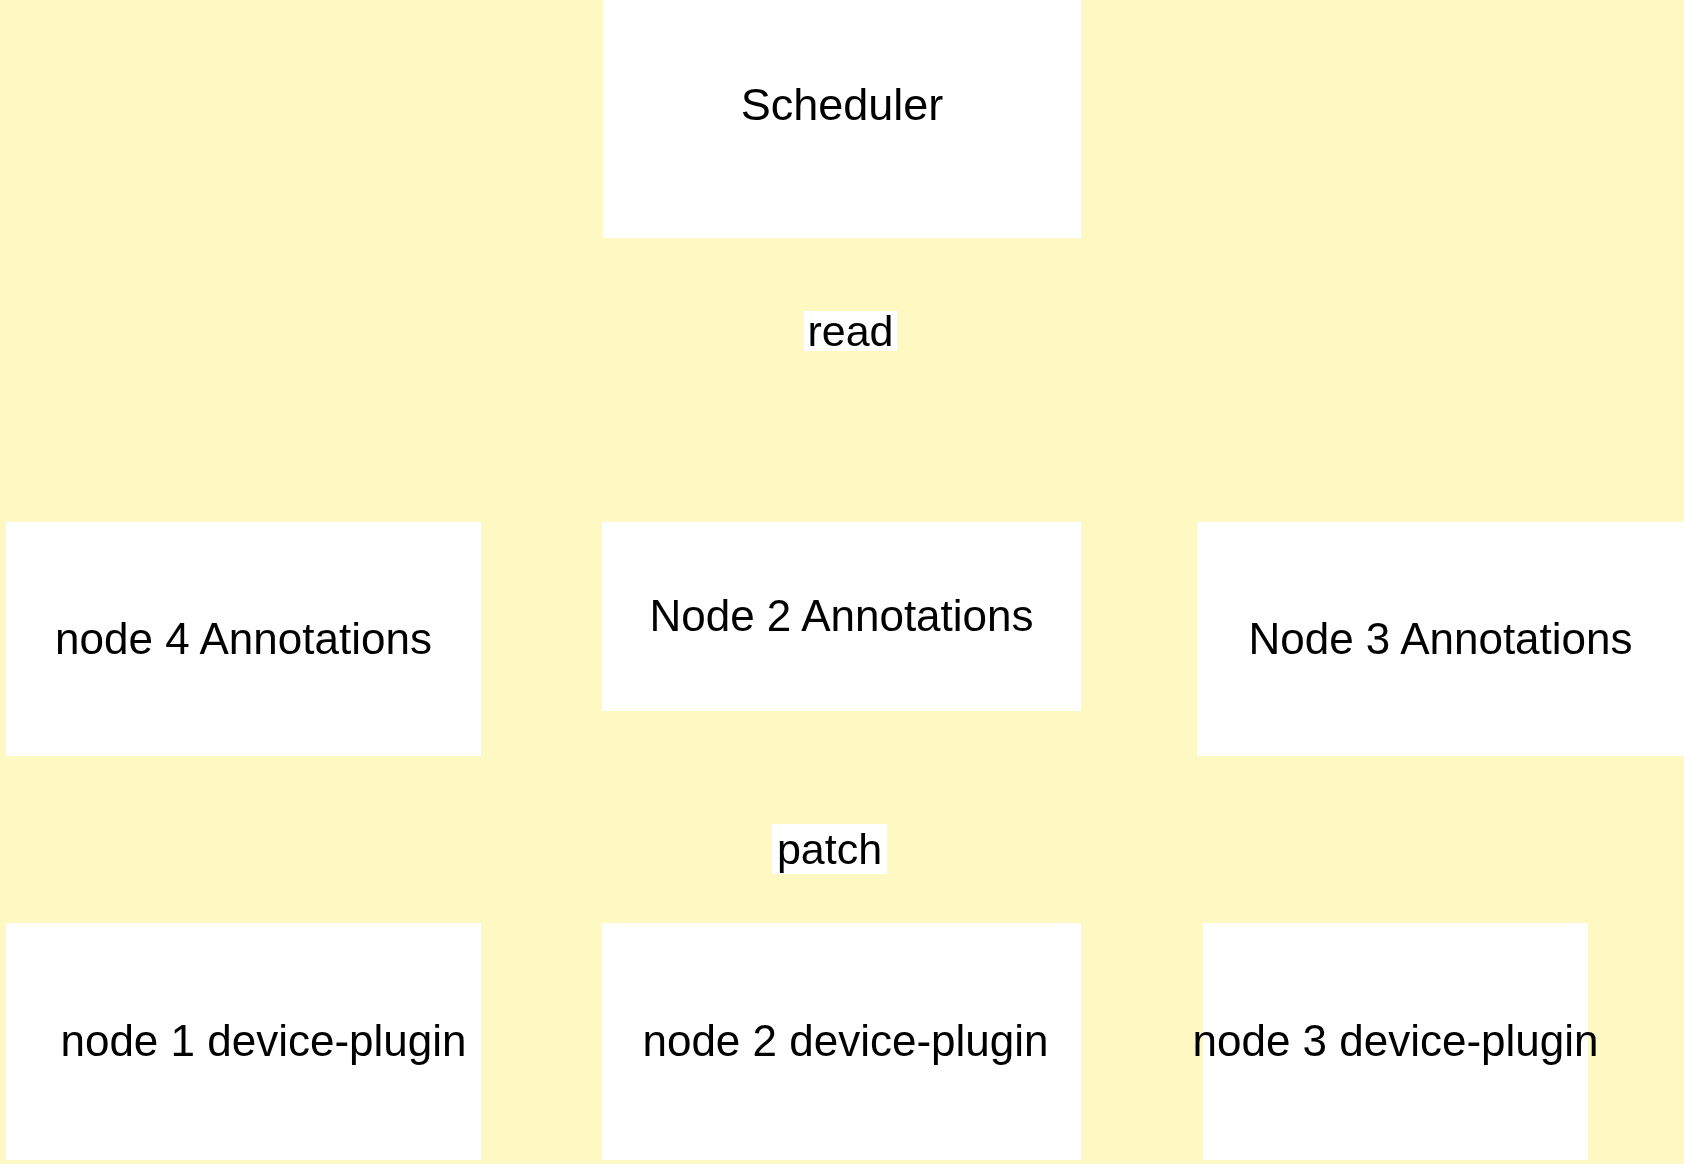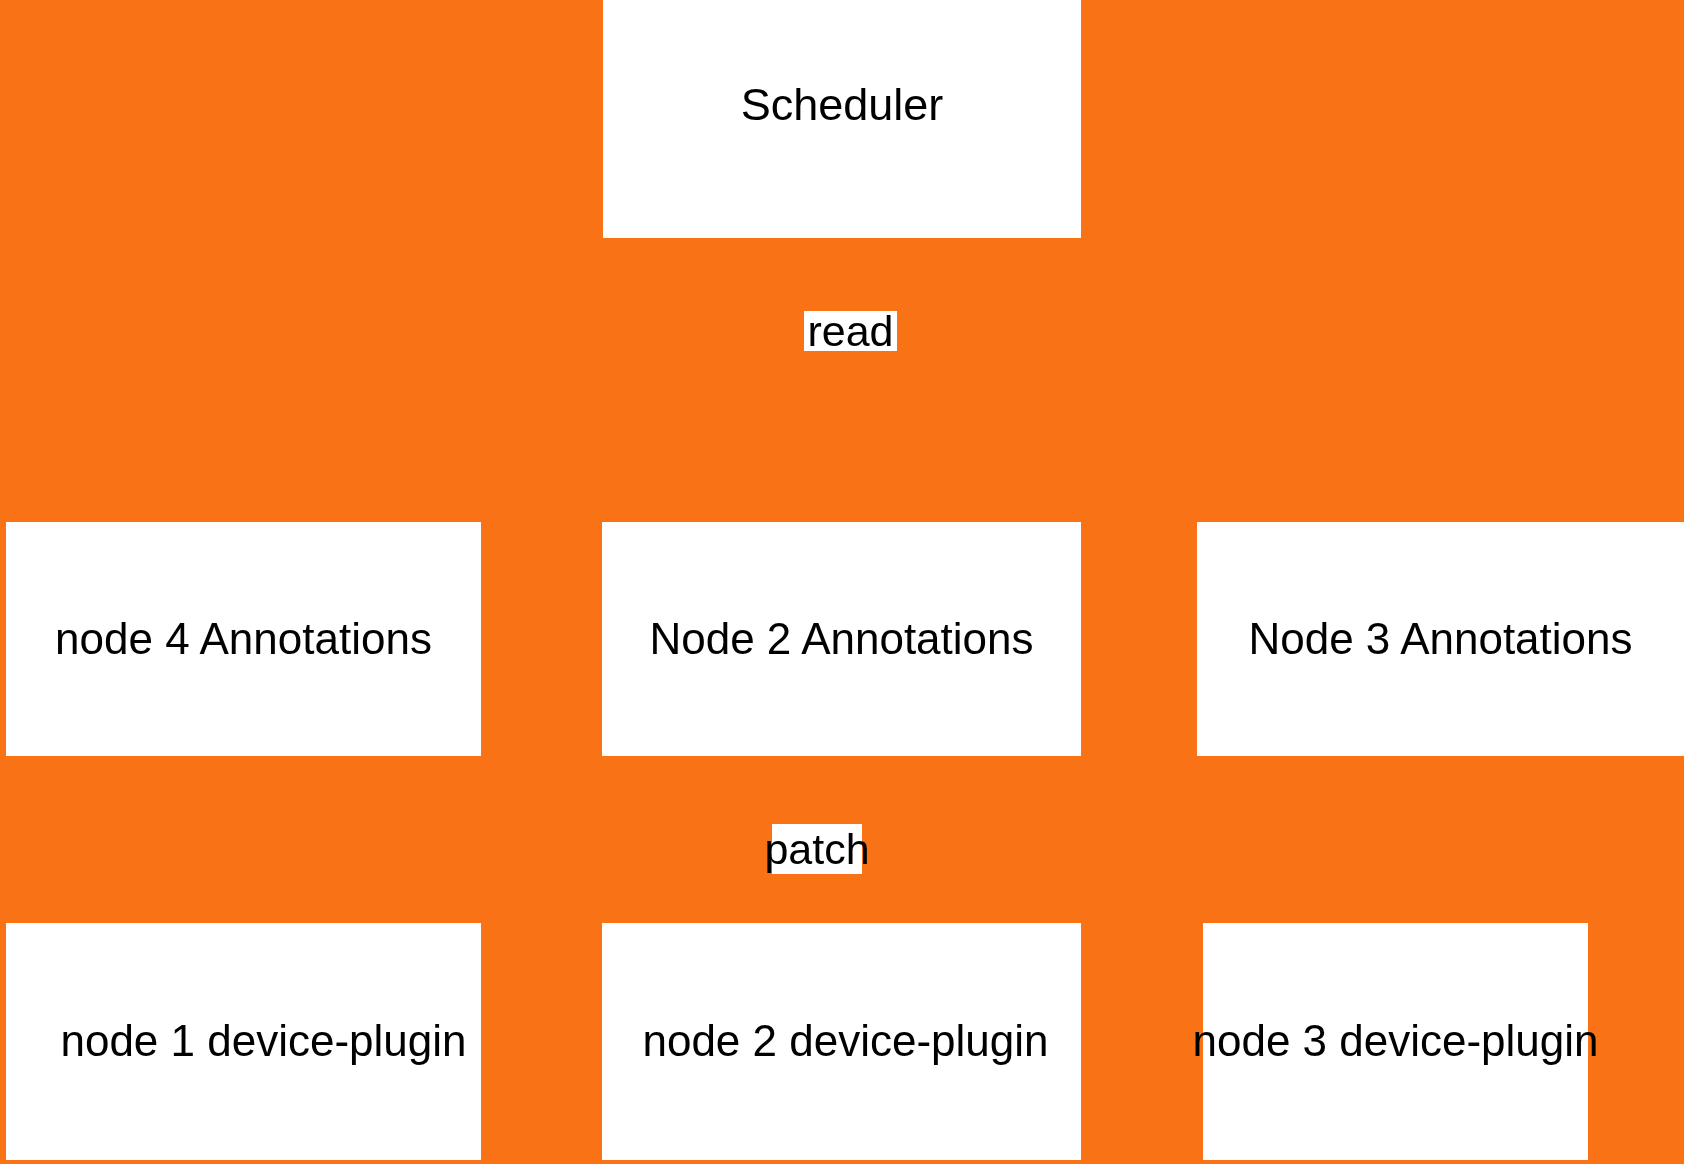--- a/index.html
+++ b/index.html
@@ -5,21 +5,21 @@
 <style>
   html, body {
     margin: 0;
     padding: 0;
     background: #000000;
   }
   #diagram-canvas {
     position: relative;
     width: 1684px;
     height: 1164px;
-    background: #f97316;
+    background: #fef9c3;
     overflow: hidden;
     font-family: "Liberation Sans", sans-serif;
   }
   .node-box {
     position: absolute;
     background: #ffffff;
     color: #000000;
     display: flex;
     align-items: center;
     justify-content: center;
@@ -48,21 +48,21 @@
   #box-node1-annotations {
     left: 6px;
     top: 522px;
     width: 475px;
     height: 234px;
   }
   #box-node2-annotations {
     left: 602px;
     top: 522px;
     width: 479px;
-    height: 234px;
+    height: 189px;
   }
   #box-node3-annotations {
     left: 1197px;
     top: 522px;
     width: 487px;
     height: 234px;
   }
 
   
   #box-node1-device-plugin {
@@ -102,21 +102,21 @@
   }
   #label-read {
     left: 804px;
     top: 311px;
     width: 93px;
     height: 40px;
   }
   #label-patch {
     left: 772px;
     top: 824px;
-    width: 90px;
+    width: 115px;
     height: 50px;
   }
 </style>
 </head>
 <body>
 
 <div id="diagram-canvas">
 
   <div class="node-box" id="box-scheduler">
     <span class="node-label">Scheduler</span>

